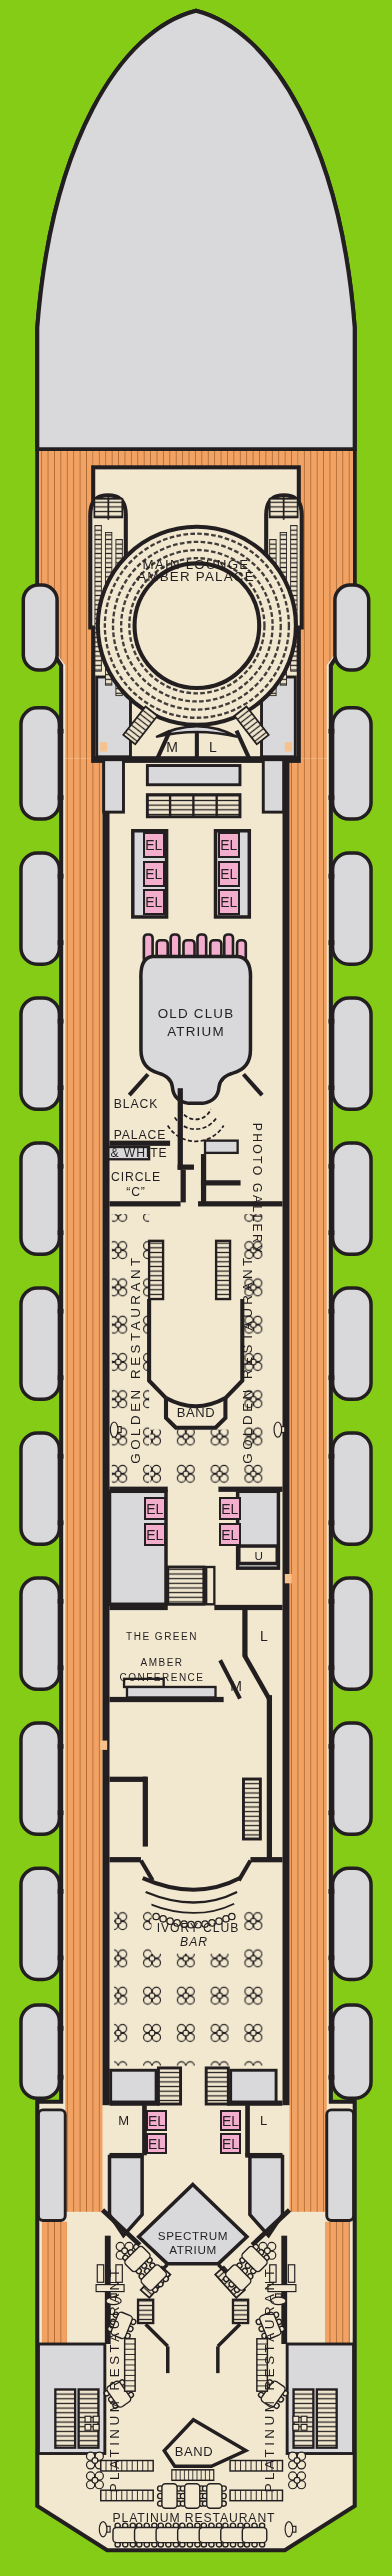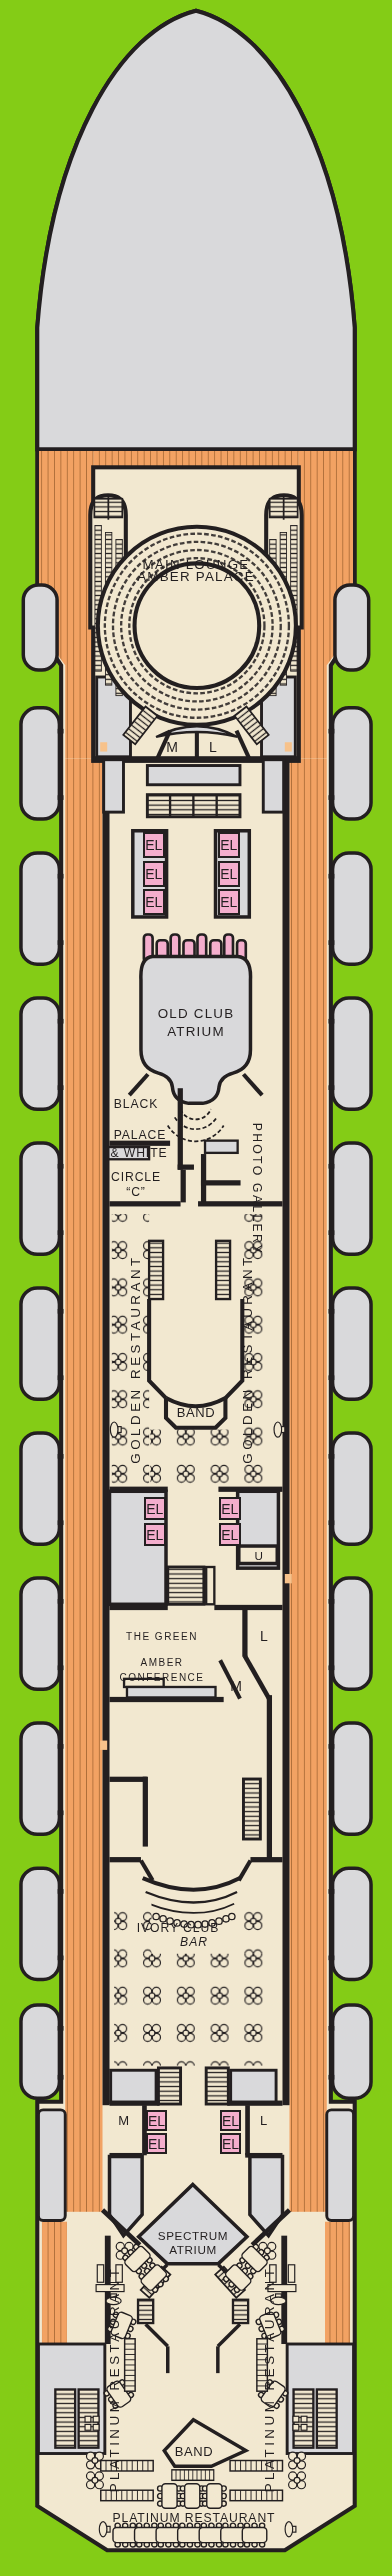--- a/index.html
+++ b/index.html
@@ -473,21 +473,21 @@
     </div>
 
 <div class="label l20" style="left:259px;top:1555px;">U</div>
 
 <div class="label l19" style="left:162px;top:1636px;">THE GREEN</div>
 <div class="label l19" style="left:162px;top:1649px;margin-top:28px;">CONFERENCE</div>
 <div class="label l19" style="left:162px;top:1662px;">AMBER</div>
 <div class="label l24" style="left:264px;top:1636px;">L</div>
 <div class="label l24" style="left:236px;top:1686px;">M</div>
 
-<div class="label l21" style="left:178px;top:1928px;">IVORY CLUB</div>
+<div class="label l21" style="left:198px;top:1928px;">IVORY CLUB</div>
 <div class="label l21" style="left:194px;top:1942px;font-style:italic;">BAR</div>
 
 <div class="label" style="left:124px;top:2120px;">M</div>
 <div class="label" style="left:264px;top:2120px;">L</div>
 
 <div class="el-box" style="left:146px;top:2110px;width:21px;height:21px;">
       <span>EL</span>
     </div>
 <div class="el-box" style="left:146px;top:2133px;width:21px;height:21px;">
       <span>EL</span>

